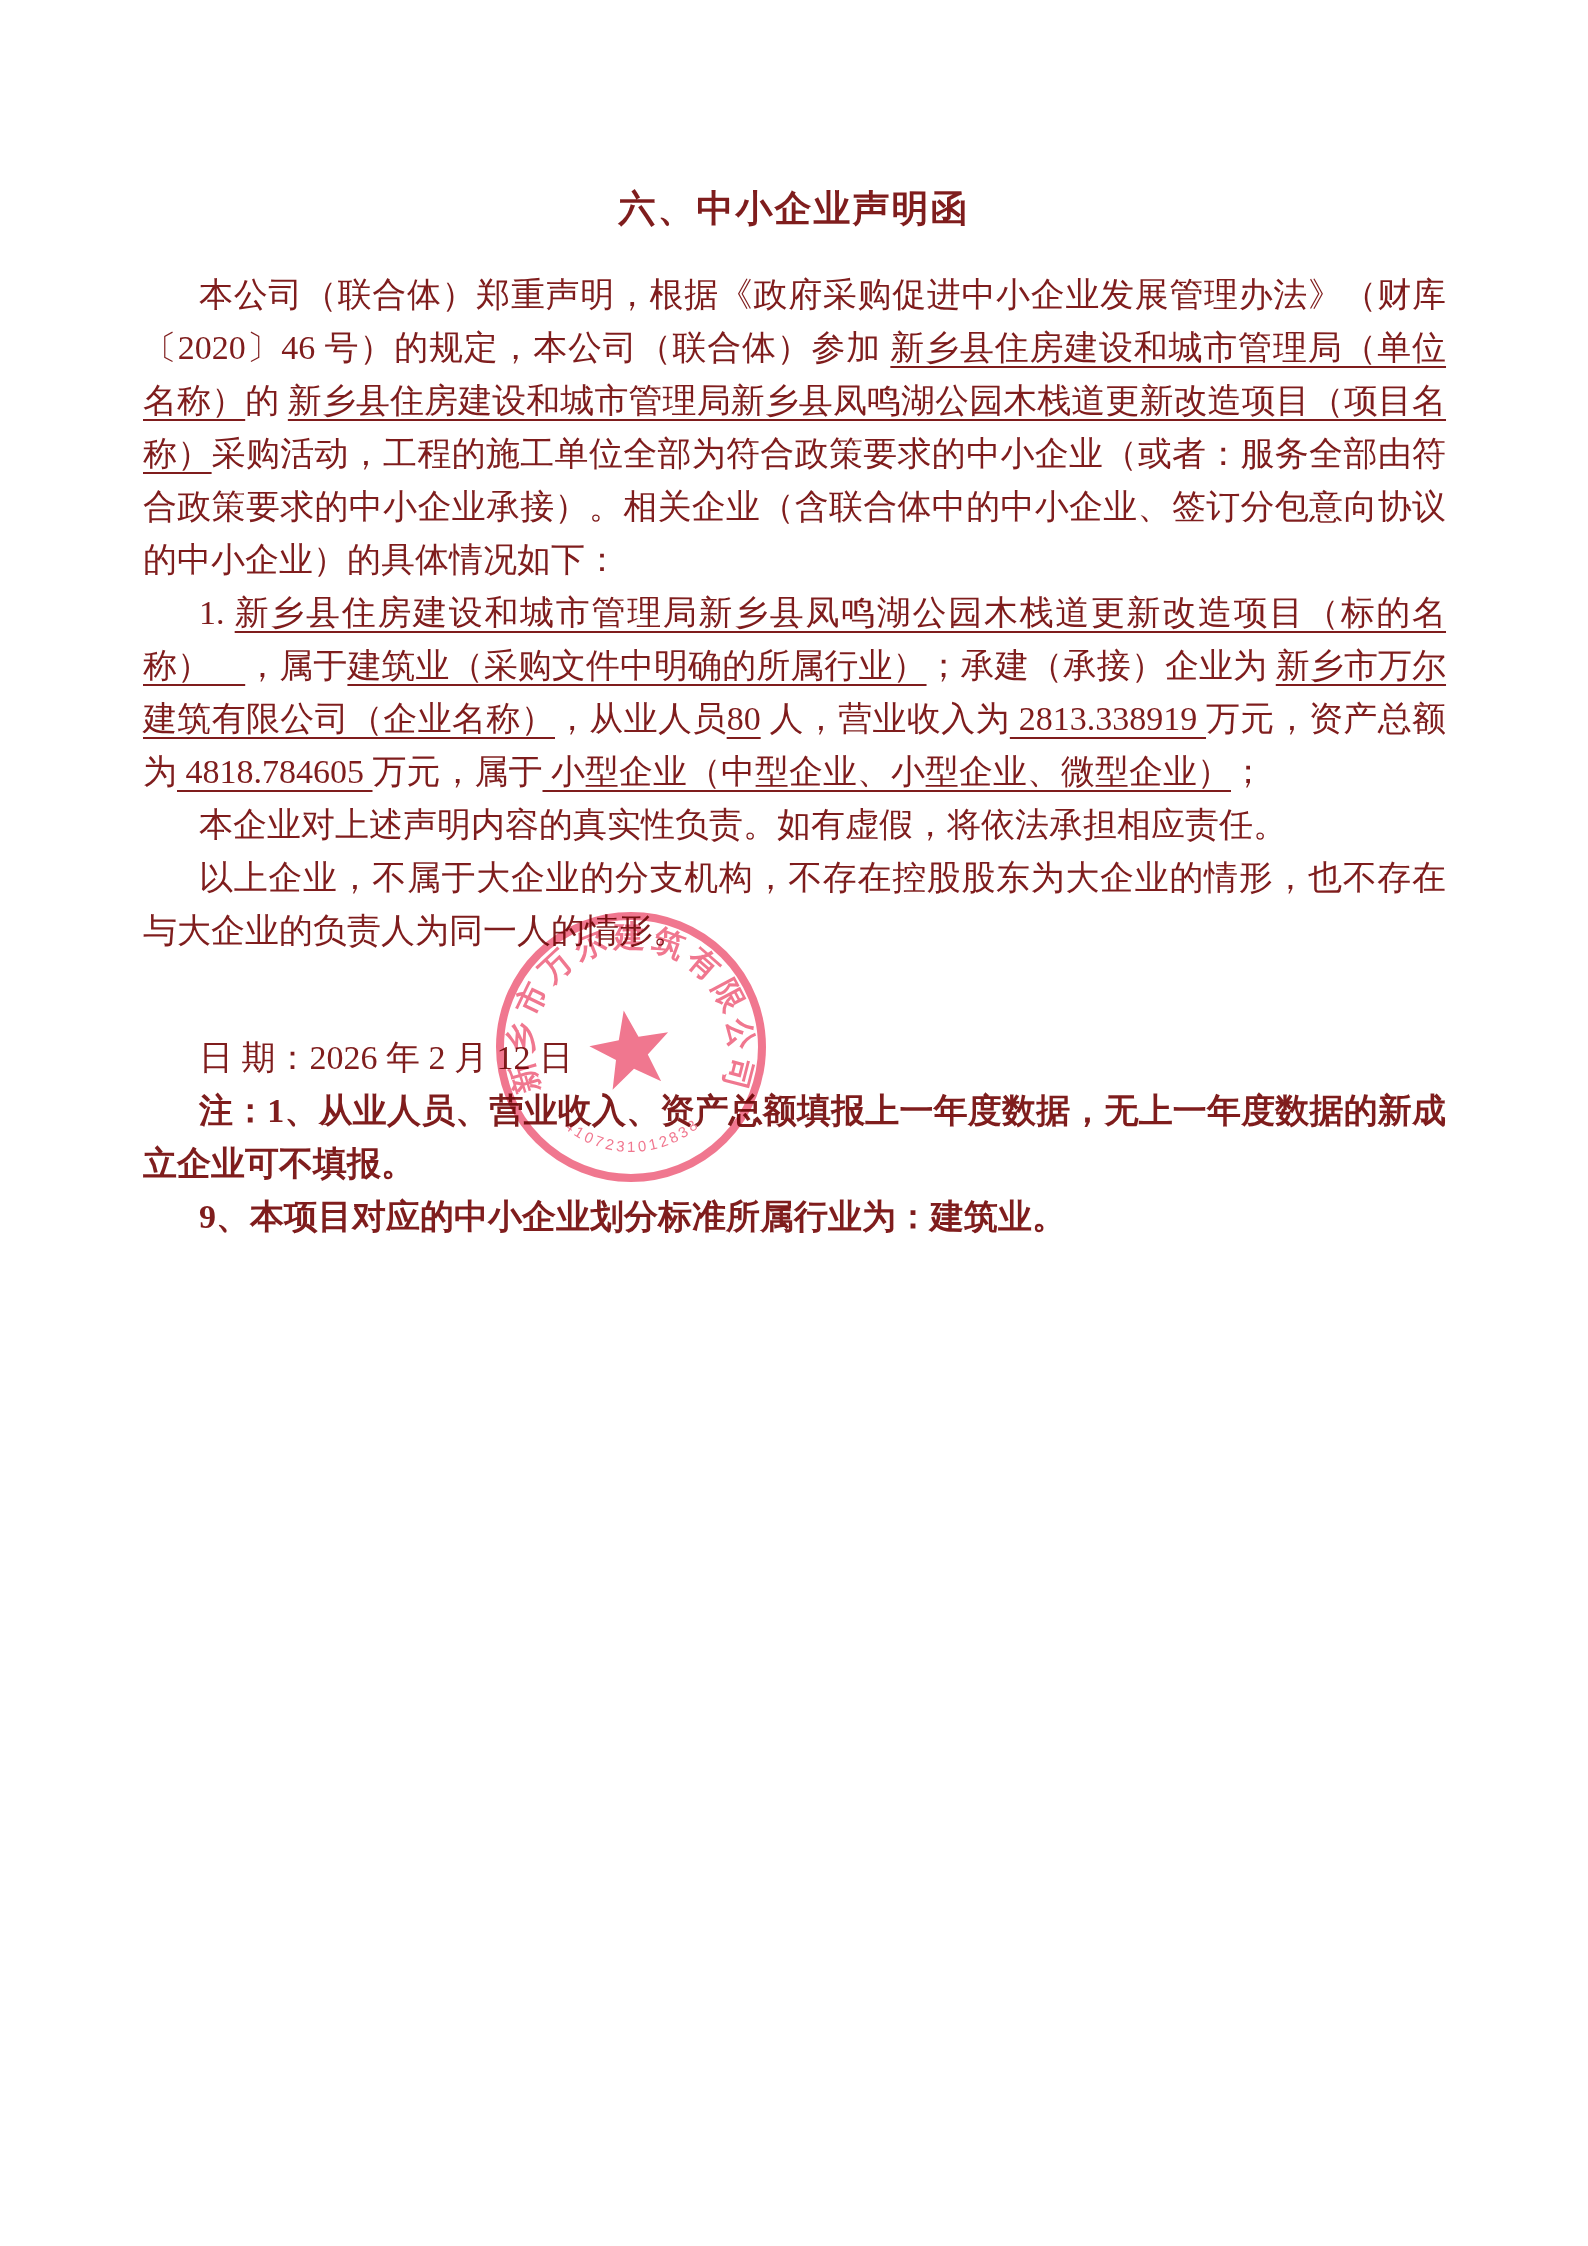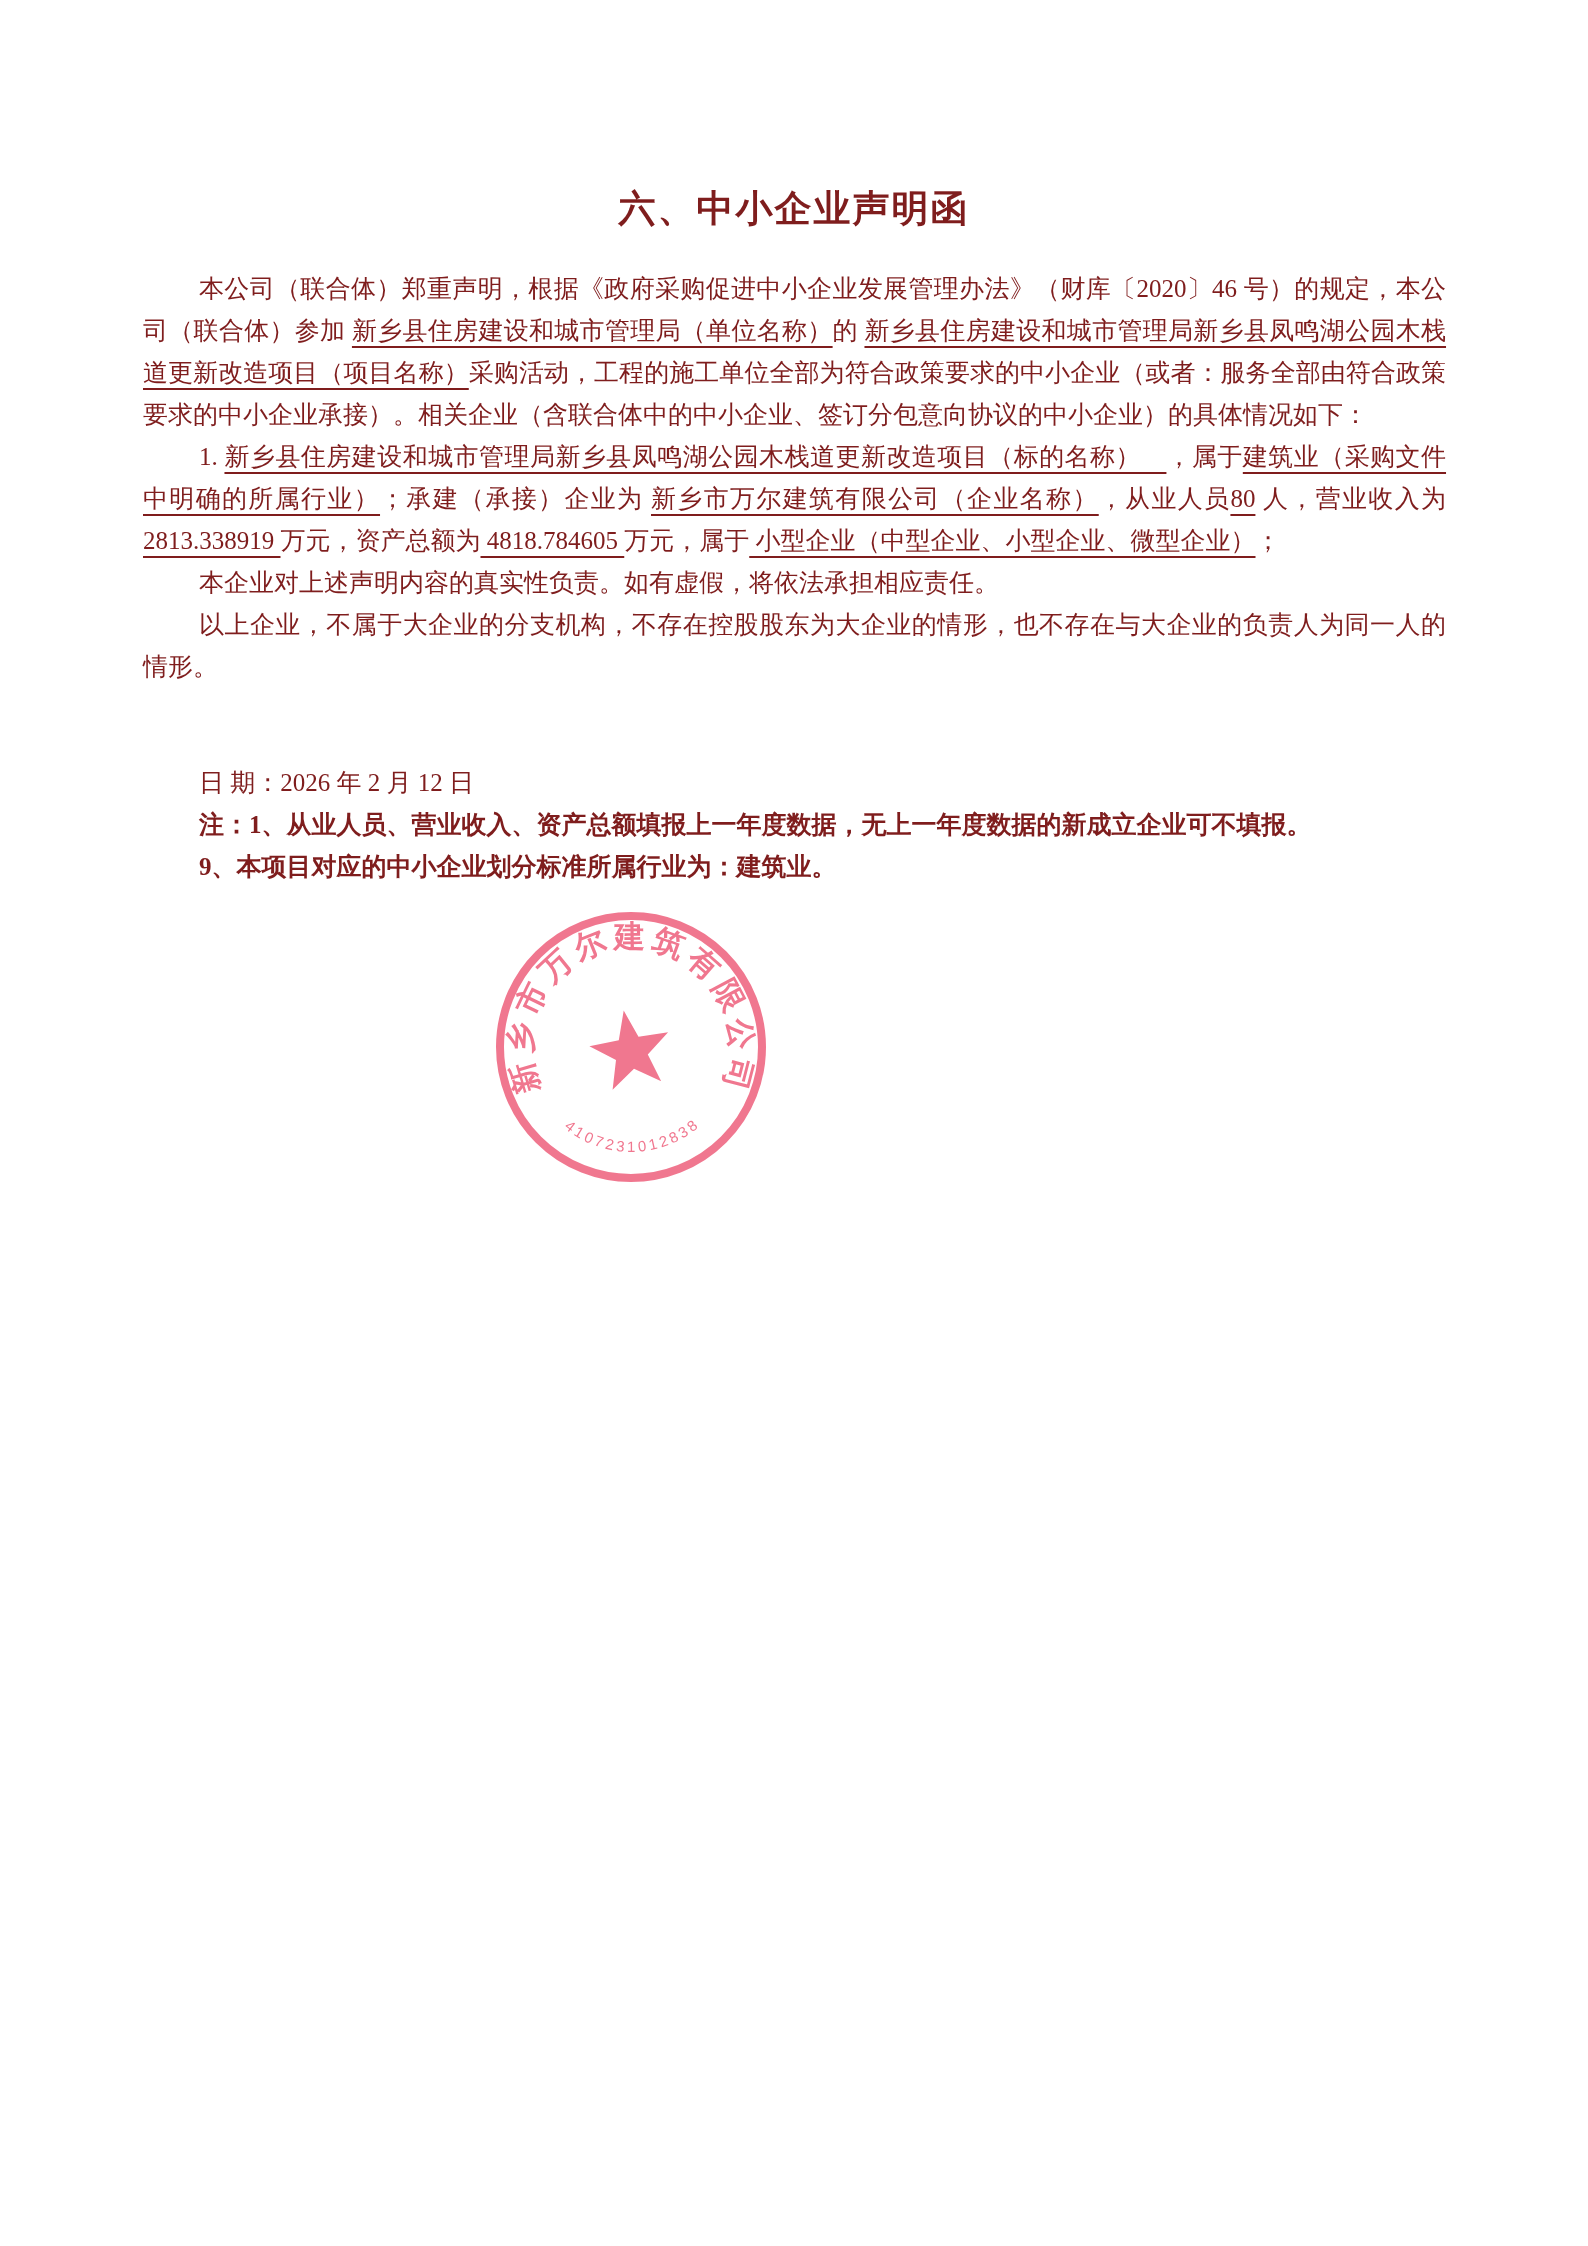--- a/index.html
+++ b/index.html
@@ -13,21 +13,21 @@
   }
   .doc-title{
     position:absolute;top:184px;left:0;width:100%;
     text-align:center;
     font-size:37px;font-weight:bold;
     letter-spacing:2px;
     margin:0;
   }
   .body-text{
     position:absolute;top:268px;left:143px;width:1303px;
-    font-size:25px;line-height:42px;
+    font-size:34px;line-height:53px;
     text-align:justify;
   }
   .body-text p{margin:0;padding:0;}
   .indent{text-indent:56px;}
   .u{
     text-decoration:underline;
     text-underline-offset:7px;
     text-decoration-thickness:1.8px;
   }
   .sig-block{margin-top:74px;}

